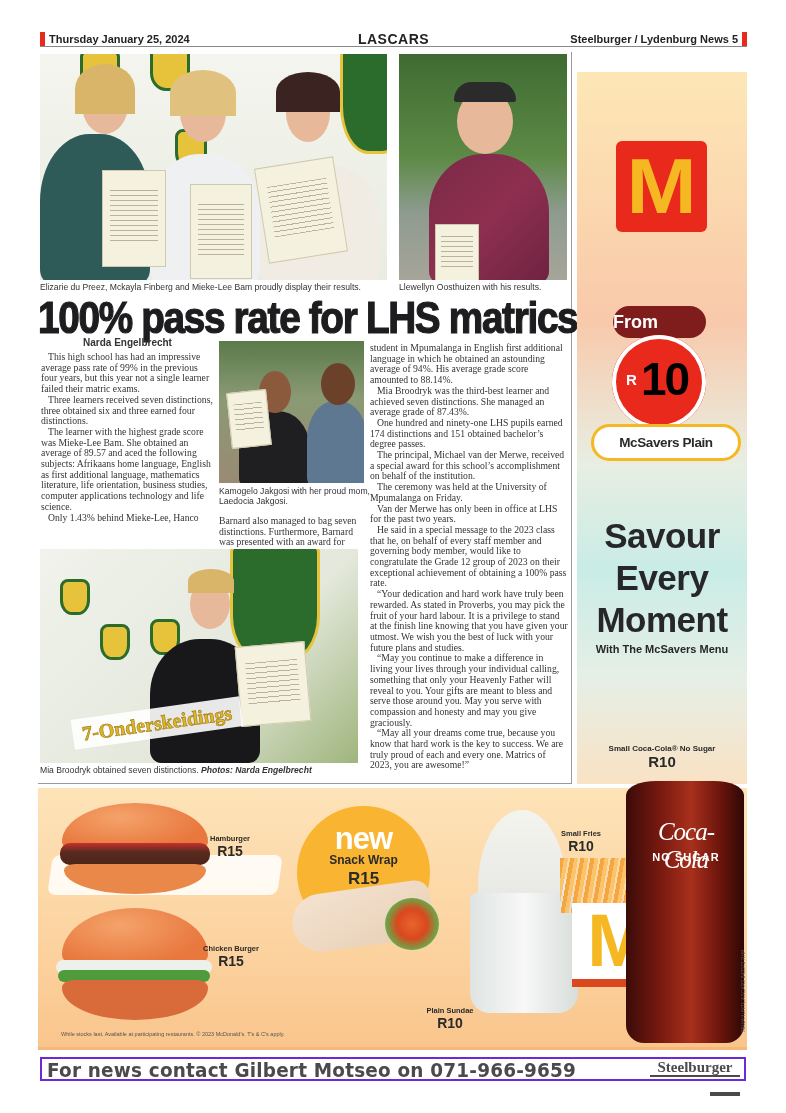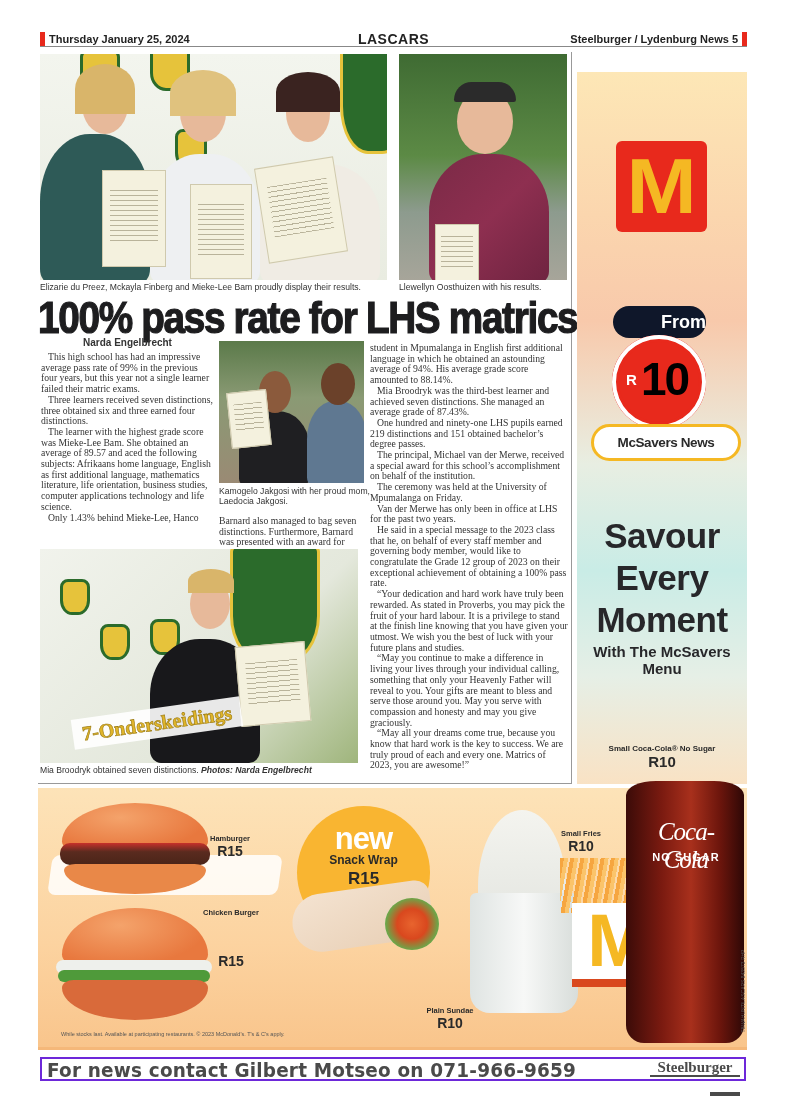--- a/index.html
+++ b/index.html
@@ -45,30 +45,30 @@
 
   .onder { position: absolute; left: 72px; top: 708px; width: 170px; height: 30px; background: rgba(255,255,255,0.9);
     transform: rotate(-8deg); font-family: "Liberation Serif", serif; font-size: 20px; font-weight: bold; color: #e0b52a;
     text-align: center; line-height: 30px; -webkit-text-stroke: 0.6px #9a7a12; }
 
   
   .ad-right { position: absolute; left: 577px; top: 72px; width: 170px; height: 712px;
     background: linear-gradient(180deg,#fde7b6 0%,#fbd6ae 20%,#f8c9ab 35%,#e8eee2 55%,#c9ece6 70%,#e6efe6 85%,#f9e2c4 100%); }
   .mlogo { position: absolute; left: 616px; top: 141px; width: 91px; height: 91px; background: #e8291c; border-radius: 6px; }
   .mlogo span { position: absolute; left: 0; right: 0; top: 6px; text-align: center; font-size: 78px; font-weight: bold; color: #f5b823; font-family: "Liberation Sans", sans-serif; line-height: 78px; transform: scaleX(1.08); }
-  .from-pill { position: absolute; left: 613px; top: 306px; width: 93px; height: 32px; background: #0f172a; border-radius: 16px;
-    color: #fff; font-weight: bold; font-size: 18px; text-align: right; line-height: 32px; }
+  .from-pill { position: absolute; left: 613px; top: 306px; width: 93px; height: 32px; background: #7f1d1d; border-radius: 16px;
+    color: #fff; font-weight: bold; font-size: 18px; text-align: left; line-height: 32px; }
   .price-circle { position: absolute; left: 612px; top: 335px; width: 94px; height: 94px; border-radius: 50%; background: #e8291c;
     box-shadow: 0 0 0 4px #fff inset, 0 0 0 7px #e8291c inset; }
   .price-circle .r { position: absolute; left: 14px; top: 36px; font-size: 15px; font-weight: bold; color: #fff; }
   .price-circle .n { position: absolute; left: 29px; top: 17px; font-size: 46px; font-weight: bold; color: #000000; letter-spacing: -2px; }
   .mcsavers-pill { position: absolute; left: 591px; top: 424px; width: 150px; height: 37px; background: #fff; border: 3px solid #f5b823;
     border-radius: 19px; text-align: center; line-height: 31px; font-size: 13.5px; font-weight: bold; color: #2a2a2a; letter-spacing: -0.4px; }
   .savour { position: absolute; left: 577px; top: 515px; width: 170px; text-align: center; font-size: 35px; line-height: 42px; font-weight: bold; color: #27272a; letter-spacing: -0.5px; }
-  .savour-sub { position: absolute; left: 577px; top: 643px; width: 170px; text-align: center; font-size: 15px; font-weight: bold; color: #27272a; }
+  .savour-sub { position: absolute; left: 577px; top: 643px; width: 170px; text-align: center; font-size: 11px; font-weight: bold; color: #27272a; }
   .coke-label { position: absolute; left: 577px; top: 744px; width: 170px; text-align: center; font-size: 8px; font-weight: bold; color: #2a2a2a; }
   .coke-price { position: absolute; left: 577px; top: 753px; width: 170px; text-align: center; font-size: 15px; font-weight: bold; color: #2a2a2a; }
 
   
   .ad-bottom { position: absolute; left: 38px; top: 788px; width: 709px; height: 262px;
     background: linear-gradient(180deg,#fde3b8 0%,#fcd3a0 60%,#f9c58c 100%); border-bottom: 3px solid #f5b87a; }
   .burger { position: absolute; }
   .bun-top { position: absolute; border-radius: 50% 50% 12% 12%/ 80% 80% 20% 20%; background: radial-gradient(ellipse at 40% 30%,#f4a36b 0%,#e8783e 70%); }
   .patty { position: absolute; border-radius: 10px; }
   .bun-bot { position: absolute; border-radius: 8% 8% 50% 50%/ 20% 20% 80% 80%; background: #e98848; }
@@ -180,40 +180,40 @@
 </div>
 <div class="onder">7-Onderskeidings</div>
 <div class="caption" style="left:40px;top:765px;">
   <span>Mia Broodryk obtained seven distinctions.</span>
   <b>Photos: Narda Engelbrecht</b>
 </div>
 
 <div class="col col3">
   <p style="text-indent:0">student in Mpumalanga in English first additional language in which he obtained an astounding average of 94%. His average grade score amounted to 88.14%.</p>
   <p>Mia Broodryk was the third-best learner and achieved seven distinctions. She managed an average grade of 87.43%.</p>
-  <p>One hundred and ninety-one LHS pupils earned 219 distinctions and 151 obtained bachelor’s degree passes.</p>
+  <p>One hundred and ninety-one LHS pupils earned 174 distinctions and 151 obtained bachelor’s degree passes.</p>
   <p>The principal, Michael van der Merwe, received a special award for this school’s accomplishment on behalf of the institution.</p>
   <p>The ceremony was held at the University of Mpumalanga on Friday.</p>
   <p>Van der Merwe has only been in office at LHS for the past two years.</p>
   <p>He said in a special message to the 2023 class that he, on behalf of every staff member and governing body member, would like to congratulate the Grade 12 group of 2023 on their exceptional achievement of obtaining a 100% pass rate.</p>
   <p>“Your dedication and hard work have truly been rewarded. As stated in Proverbs, you may pick the fruit of your hard labour. It is a privilege to stand at the finish line knowing that you have given your utmost. We wish you the best of luck with your future plans and studies.</p>
   <p>“May you continue to make a difference in living your lives through your individual calling, something that only your Heavenly Father will reveal to you. Your gifts are meant to bless and serve those around you. May you serve with compassion and honesty and may you give graciously.</p>
   <p>“May all your dreams come true, because you know that hard work is the key to success. We are truly proud of each and every one. Matrics of 2023, you are awesome!”</p>
 </div>
 
 <div class="ad-right"></div>
 <div class="mlogo">
     <span>M</span>
   </div>
 <div class="from-pill">From</div>
 <div class="price-circle">
   <span class="r">R</span>
   <span class="n">10</span>
 </div>
-<div class="mcsavers-pill">McSavers News</div>
+<div class="mcsavers-pill">McSavers Plain</div>
 <div class="savour">
   <div>Savour</div>
   <div>Every</div>
   <div>Moment</div>
 </div>
 <div class="savour-sub">With The McSavers Menu</div>
 <div class="coke-label">Small Coca-Cola® No Sugar</div>
 <div class="coke-price">R10</div>
 
 <div class="ad-bottom"></div>
@@ -226,21 +226,21 @@
 </div>
 <div class="item-label" style="left:200px;top:834px;width:60px;">Hamburger</div>
 <div class="item-price" style="left:200px;top:843px;width:60px;">R15</div>
 
 <div class="burger">
   <div class="bun-top" style="left:62px;top:908px;width:146px;height:58px;"></div>
   <div class="patty" style="left:56px;top:960px;width:156px;height:14px;background:#eef0ec;"></div>
   <div class="patty" style="left:58px;top:970px;width:152px;height:12px;background:#4f9a3a;"></div>
   <div class="bun-bot" style="left:62px;top:980px;width:146px;height:40px;background:#d96a3a;"></div>
 </div>
-<div class="item-label" style="left:198px;top:908px;width:66px;">Chicken Burger</div>
+<div class="item-label" style="left:198px;top:944px;width:66px;">Chicken Burger</div>
 <div class="item-price" style="left:198px;top:953px;width:66px;">R15</div>
 
 <div class="new-circle"></div>
 <div class="new-txt">new</div>
 <div class="wrap-name">Snack Wrap</div>
 <div class="wrap-price">R15</div>
 <div class="tortilla"></div>
 <div class="filling"></div>
 
 <div class="sundae-swirl"></div>

